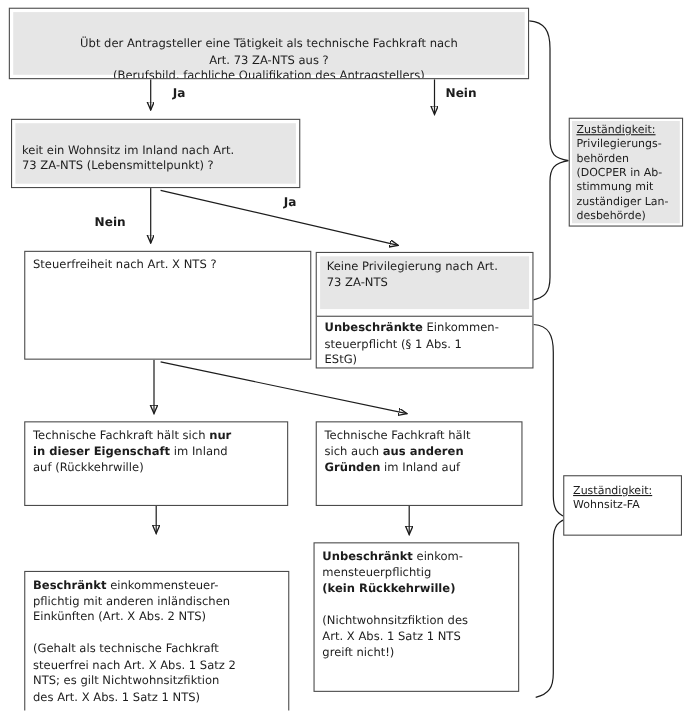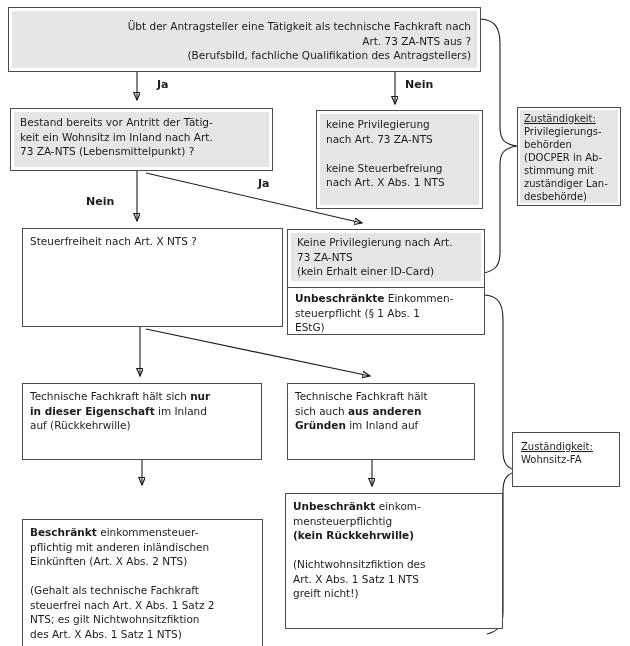--- a/index.html
+++ b/index.html
@@ -12,21 +12,21 @@
     position:relative;width:630px;height:646px;background:#ffffff;
     font-family:"DejaVu Sans","Liberation Sans",sans-serif;
     color:var(--text);font-size:10.5px;line-height:14.5px;
   }
   svg.connectors{position:absolute;left:0;top:0;pointer-events:none;}
   svg.connectors line, svg.connectors path{stroke:var(--text);stroke-width:1.1;fill:none;}
   .box{position:absolute;border:1px solid var(--border);background:#fff;box-sizing:border-box;overflow:hidden;}
   .txt{white-space:nowrap;}
   .fill{background:var(--fill);margin:3px;height:calc(100% - 6px);box-sizing:border-box;padding:3px 6px;}
   .plain{padding:5px 7px;box-sizing:border-box;}
-  .center{text-align:right;padding-top:8px;}
+  .center{text-align:center;padding-top:22px;}
   .sect{box-sizing:border-box;}
   .sect + .sect{border-top:1px solid var(--border);}
   .edge-label{position:absolute;font-weight:bold;font-size:11px;}
   .ann{font-size:10px;line-height:13px;}
 </style>
 </head>
 <body>
 
 <div class="canvas">
 
@@ -49,54 +49,51 @@
   </svg>
 
   <div class="box" style="left:8px;top:7px;width:473px;height:65px;">
     <div class="fill center txt"><span>Übt der Antragsteller eine Tätigkeit als technische Fachkraft nach</span><br><span>Art. 73 ZA-NTS aus ?</span><br><span>(Berufsbild, fachliche Qualifikation des Antragstellers)</span></div>
   </div>
 
   <span class="edge-label" style="left:157px;top:78px;">Ja</span>
   <span class="edge-label" style="left:405px;top:78px;">Nein</span>
 
   <div class="box" style="left:10px;top:108px;width:263px;height:63px;">
-    <div class="fill txt"><span>Bestand bereits vor Antritt der Tätig-</span><br><span>keit ein Wohnsitz im Inland nach Art.</span><br><span>73 ZA-NTS (Lebensmittelpunkt) ?</span></div>
+    <div class="fill txt"><br><span>keit ein Wohnsitz im Inland nach Art.</span><br><span>73 ZA-NTS (Lebensmittelpunkt) ?</span></div>
   </div>
 
-  <div class="box" style="left:316px;top:110px;width:167px;height:99px;">
-    <div class="fill txt"><span>keine Privilegierung</span><br><span>nach Art. 73 ZA-NTS</span><br><br><span>keine Steuerbefreiung</span><br><span>nach Art. X Abs. 1 NTS</span></div>
-  </div>
 
   <span class="edge-label" style="left:86px;top:195px;">Nein</span>
   <span class="edge-label" style="left:258px;top:177px;">Ja</span>
 
   <div class="box" style="left:22px;top:228px;width:261px;height:99px;">
     <div class="sect plain txt" style="height:42px;"><span>Steuerfreiheit nach Art. X NTS ?</span></div>
   </div>
 
   <div class="box" style="left:287px;top:229px;width:198px;height:106px;">
     <div class="sect" style="height:54px;">
-      <div class="fill txt" style="padding:2px 6px;"><span>Keine Privilegierung nach Art.</span><br><span>73 ZA-NTS</span><br><span>(kein Erhalt einer ID-Card)</span></div>
+      <div class="fill txt" style="padding:2px 6px;"><span>Keine Privilegierung nach Art.</span><br><span>73 ZA-NTS</span><br></div>
     </div>
     <div class="sect plain txt" style="height:50px;padding-top:3px;"><span style="font-weight: bold;">Unbeschränkte</span><span> Einkommen-</span><br><span>steuerpflicht (§ 1 Abs. 1</span><br><span>EStG)</span></div>
   </div>
 
   <div class="box" style="left:287px;top:383px;width:188px;height:77px;">
     <div class="plain txt"><span>Technische Fachkraft hält</span><br><span>sich auch </span><span style="font-weight: bold;">aus anderen</span><br><span style="font-weight: bold;">Gründen</span><span> im Inland auf</span></div>
   </div>
 
   <div class="box" style="left:22px;top:383px;width:240px;height:77px;">
     <div class="plain txt"><span>Technische Fachkraft hält sich </span><span style="font-weight: bold;">nur</span><br><span style="font-weight: bold;">in dieser Eigenschaft</span><span> im Inland</span><br><span>auf (Rückkehrwille)</span></div>
   </div>
 
   <div class="box" style="left:22px;top:492px;width:241px;height:136px;margin-top:27px;">
     <div class="plain txt"><span style="font-weight: bold;">Beschränkt</span><span> einkommensteuer-</span><br><span>pflichtig mit anderen inländischen</span><br><span>Einkünften (Art. X Abs. 2 NTS)</span><br><br><span>(Gehalt als technische Fachkraft</span><br><span>steuerfrei nach Art. X Abs. 1 Satz 2</span><br><span>NTS; es gilt Nichtwohnsitzfiktion</span><br><span>des Art. X Abs. 1 Satz 1 NTS)</span></div>
   </div>
 
-  <div class="box" style="left:285px;top:493px;width:218px;height:136px;">
+  <div class="box" style="left:285px;top:493px;width:187px;height:136px;">
     <div class="plain txt"><span style="font-weight: bold;">Unbeschränkt</span><span> einkom-</span><br><span>mensteuerpflichtig</span><br><span style="font-weight: bold; text-align: center;">(kein Rückkehrwille)</span><br><br><span>(Nichtwohnsitzfiktion des</span><br><span>Art. X Abs. 1 Satz 1 NTS</span><br><span>greift nicht!)</span></div>
   </div>
 
   <div class="box ann" style="left:517px;top:107px;width:104px;height:99px;">
     <div class="fill txt" style="margin:2px;height:calc(100% - 4px);padding:2px 4px;"><span style="text-decoration: underline;">Zuständigkeit:</span><br><span>Privilegierungs-</span><br><span>behörden</span><br><span>(DOCPER in Ab-</span><br><span>stimmung mit</span><br><span>zuständiger Lan-</span><br><span>desbehörde)</span></div>
   </div>
 
   <div class="box ann" style="left:512px;top:432px;width:108px;height:55px;">
     <div class="plain txt" style="padding:7px 8px;"><span style="text-decoration: underline;">Zuständigkeit:</span><br><span>Wohnsitz-FA</span></div>
   </div>

